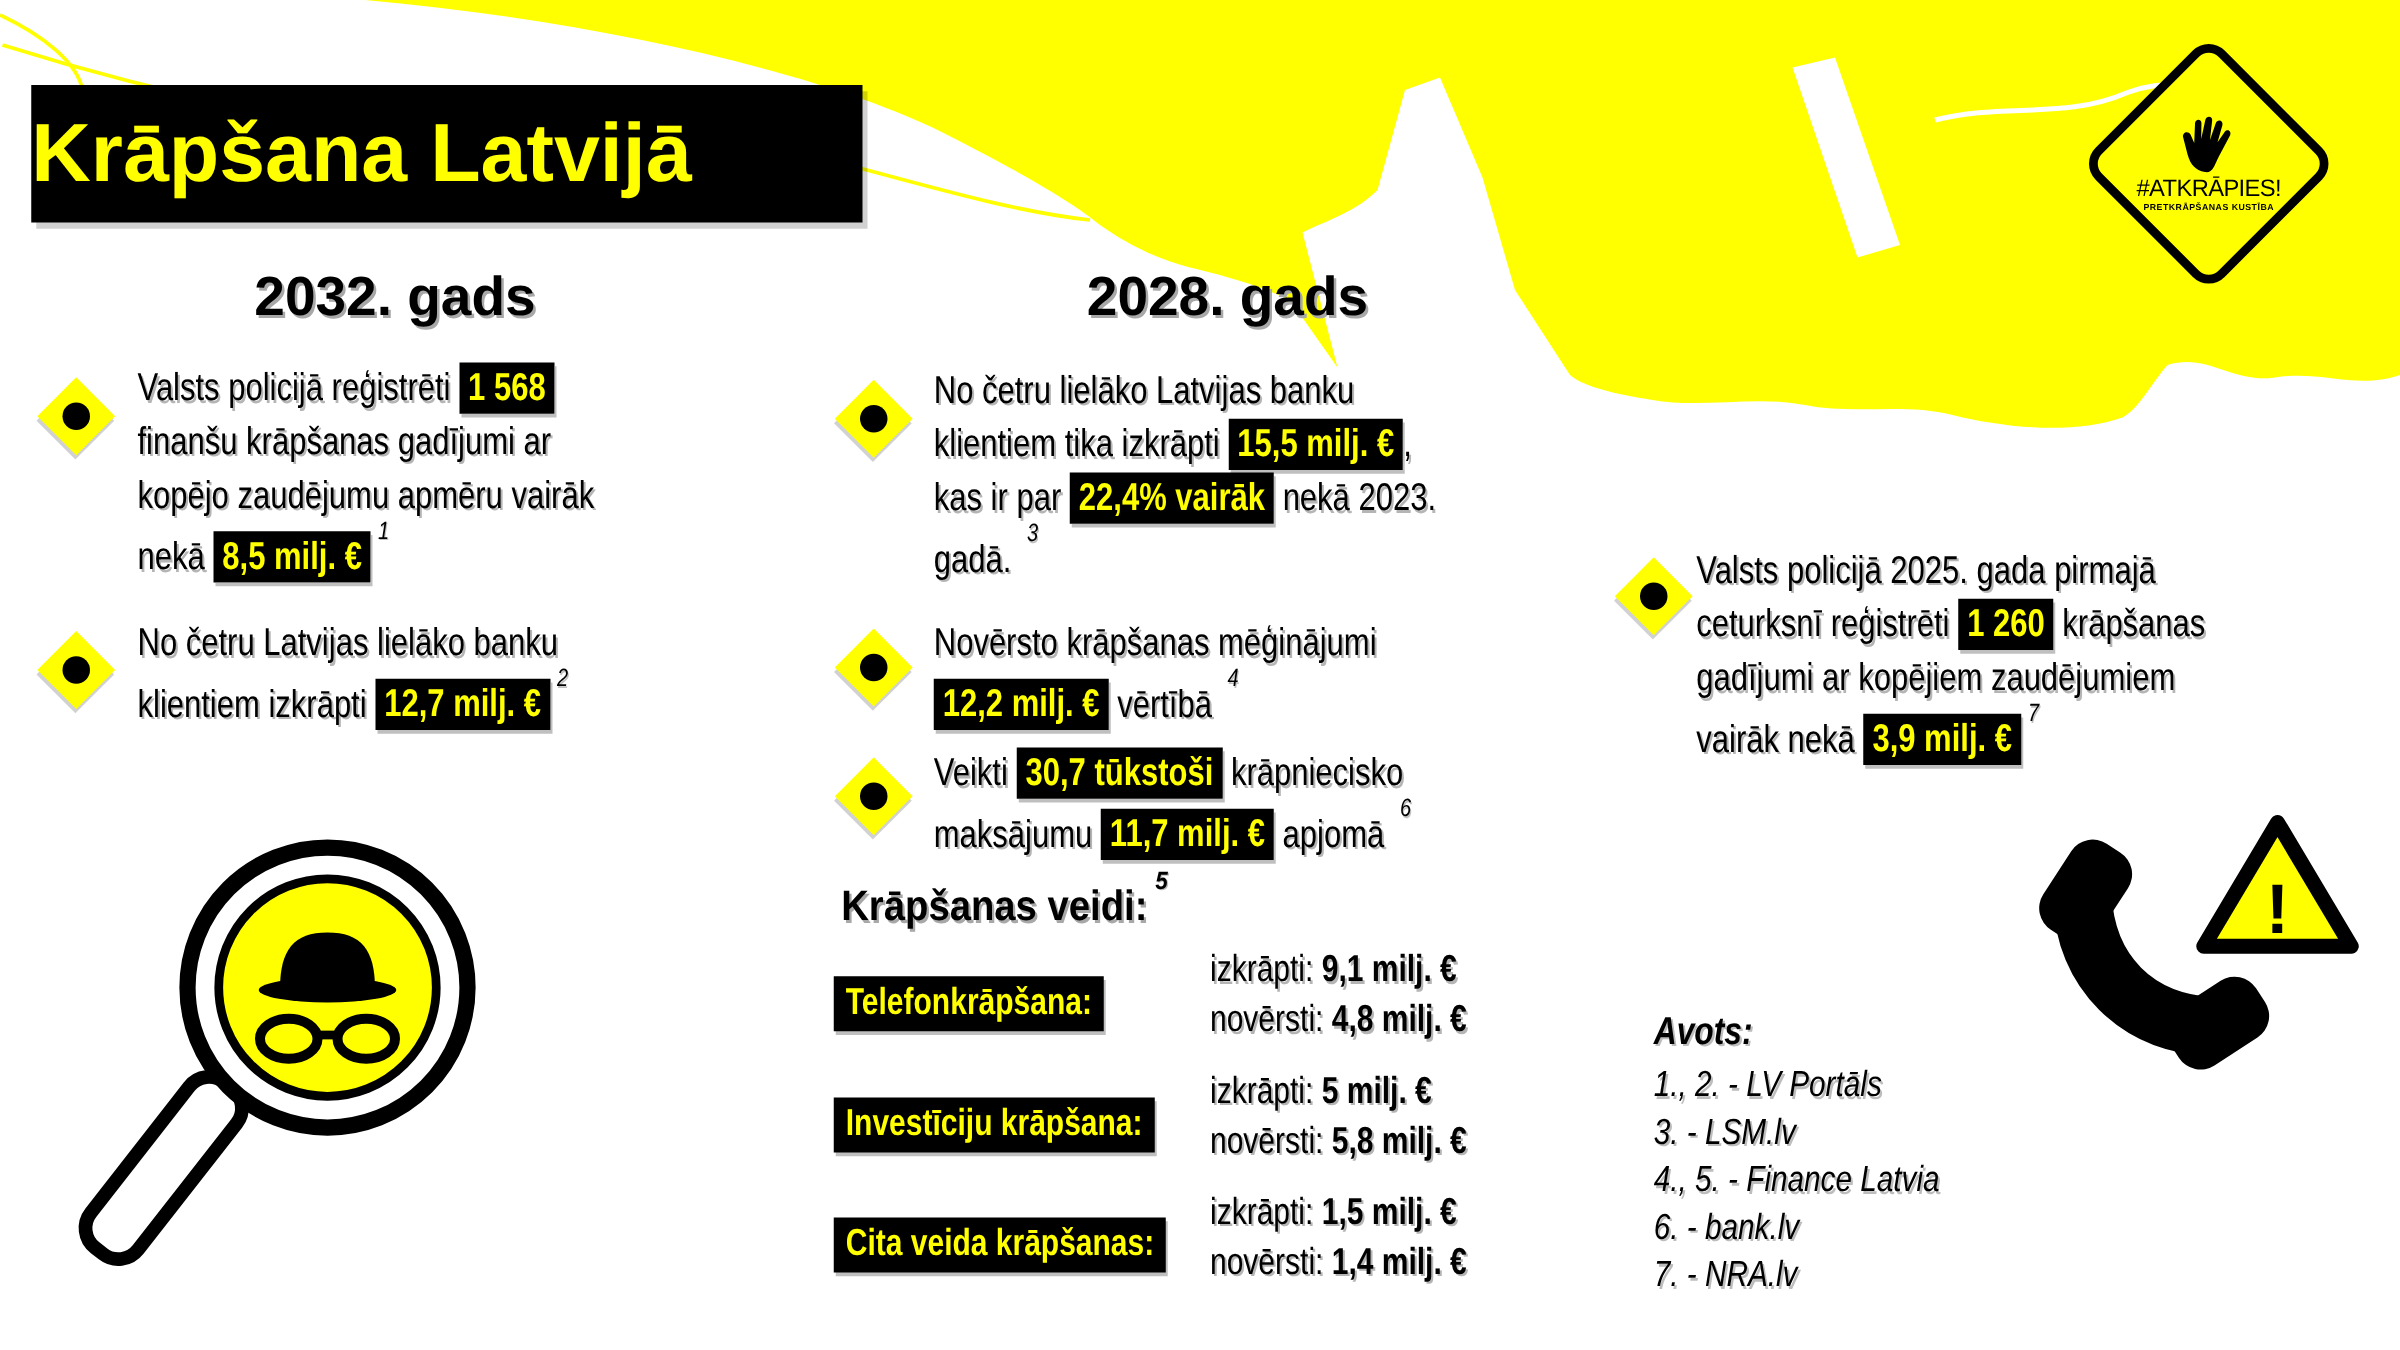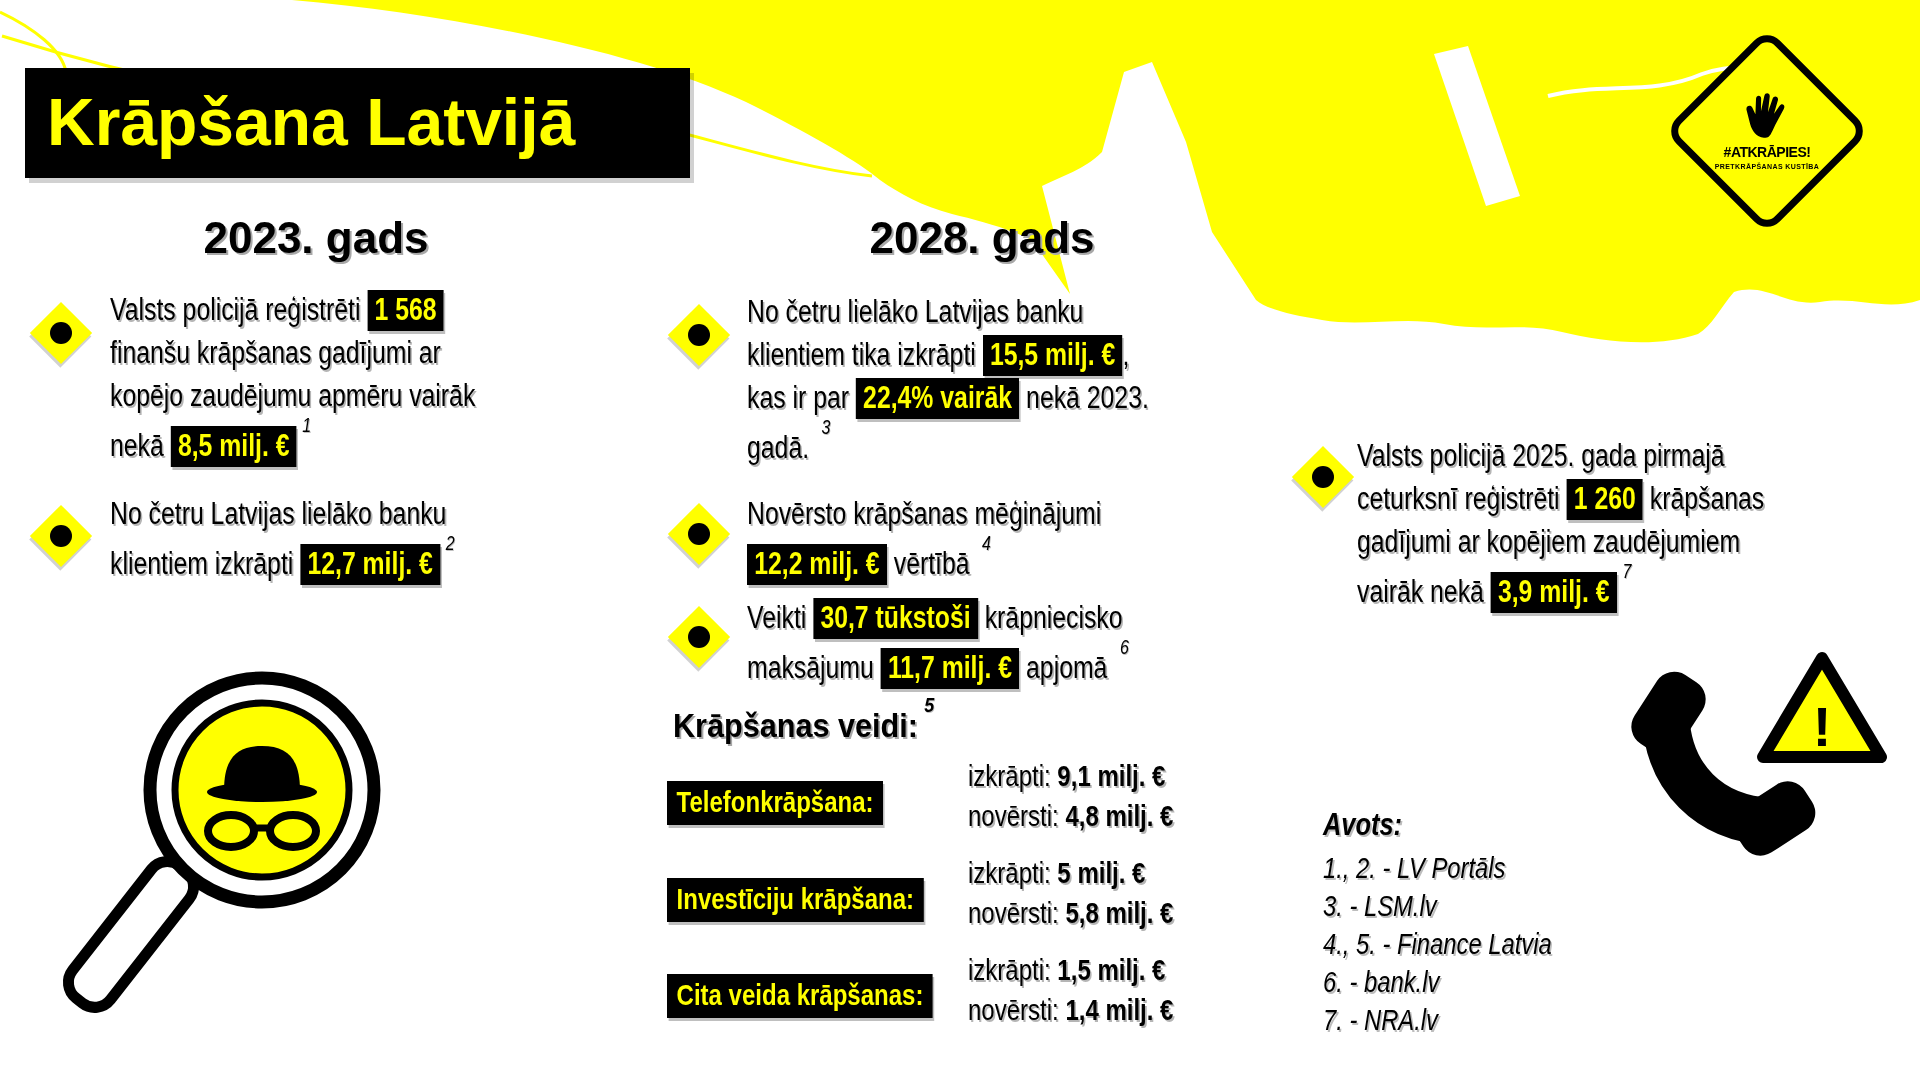--- a/index.html
+++ b/index.html
@@ -8,21 +8,21 @@
     font-family:"Liberation Sans","DejaVu Sans",sans-serif;color:#000;
   }
   svg{display:block}
   .layer{position:absolute;left:0;top:0;pointer-events:none;}
   .z0{z-index:0}.z1{z-index:1}
 
   
   .title{
     position:absolute;left:25px;top:68px;width:665px;height:110px;z-index:3;
     background:#000;color:#FFFF00;font-weight:bold;font-size:66px;line-height:108px;
-    padding-left:22px;box-sizing:border-box;box-shadow:4px 5px 0 rgba(0,0,0,0.18);
+    box-sizing:border-box;box-shadow:4px 5px 0 rgba(0,0,0,0.18);
     white-space:nowrap;
   }
 
   
   .col-heading{
     position:absolute;z-index:2;font-size:44px;font-weight:bold;text-align:center;
     text-shadow:2px 2px 0 #a8a8a8;white-space:nowrap;
   }
   #h2023{left:96px;top:213px;width:440px;}
   #h2024{left:762px;top:213px;width:440px;}
@@ -87,21 +87,21 @@
   .logo{position:absolute;left:1662px;top:26px;width:210px;height:210px;z-index:3;}
   .logo-sq{
     position:absolute;left:32px;top:32px;width:146px;height:146px;background:#FFFF00;
     border:7px solid #000;border-radius:18px;transform:rotate(45deg);box-sizing:border-box;
   }
   .logo-content{
     position:absolute;left:0;top:0;width:210px;height:210px;display:flex;flex-direction:column;
     align-items:center;justify-content:center;text-align:center;
   }
   .logo-hand{transform:rotate(8deg);margin-bottom:1px;}
-  .logo-name{font-size:14px;font-weight:bold;letter-spacing:-0.5px;line-height:20px;}
+  .logo-name{font-size:19px;font-weight:normal;letter-spacing:-0.5px;line-height:20px;}
   .logo-sub{font-size:7px;font-weight:bold;letter-spacing:0.4px;line-height:9px;}
 </style>
 </head>
 <body>
 
 <div class="canvas">
 
   <svg class="layer z0" width="1920" height="1080" viewBox="0 0 1920 1080">
     <path fill="#FFFF00" d="
       M 292,0 L 1920,0 L 1920,300
@@ -159,21 +159,21 @@
     <div class="logo-sq"></div>
     <div class="logo-content">
       <svg class="logo-hand" viewBox="0 0 64 64" width="52" height="50">
         <path fill="#000" d="M32 60 C22 60 16 54 12 45 L5 28 C3 23 9 20 12 24 L17 32 L15 12 C14.5 7 21 6 21.5 11 L23.5 27 L25 7 C25.5 2 32 2 32 7 L32.5 27 L36 9 C37 4 43.5 5 43 10 L40.5 28 L46 17 C48.5 12 54 15 52 20 L44 42 C40 54 40 60 32 60 Z"></path>
       </svg>
       <div class="logo-name">#ATKRĀPIES!</div>
       <div class="logo-sub">PRETKRĀPŠANAS KUSTĪBA</div>
     </div>
   </div>
 
-  <div id="h2023" class="col-heading">2023. gads</div>
+  <div id="h2023" class="col-heading">2032. gads</div>
   <div id="h2024" class="col-heading">2028. gads</div>
 
   <div id="d23-1" class="diamond">
       <div class="sq"></div>
       <div class="dot"></div>
     </div>
   <div id="d23-2" class="diamond">
       <div class="sq"></div>
       <div class="dot"></div>
     </div>

